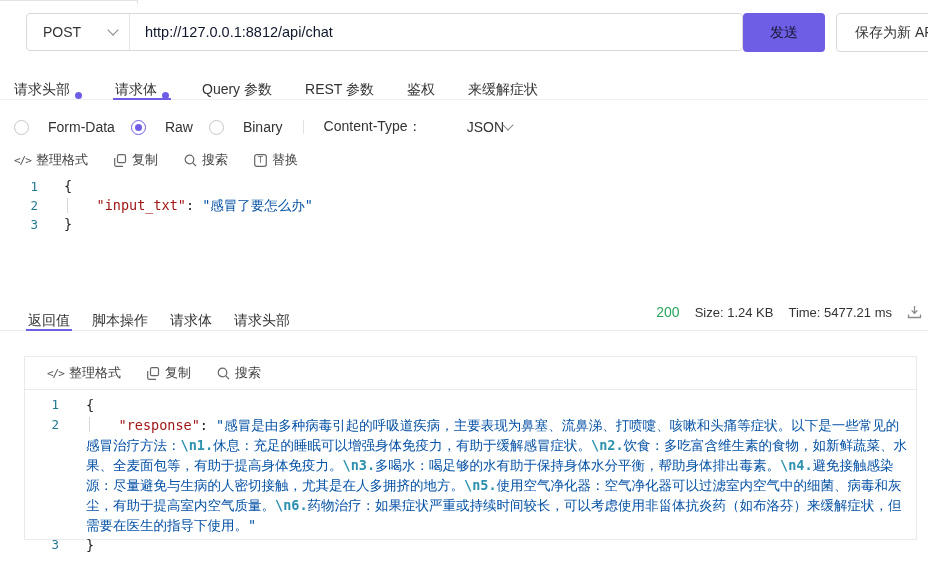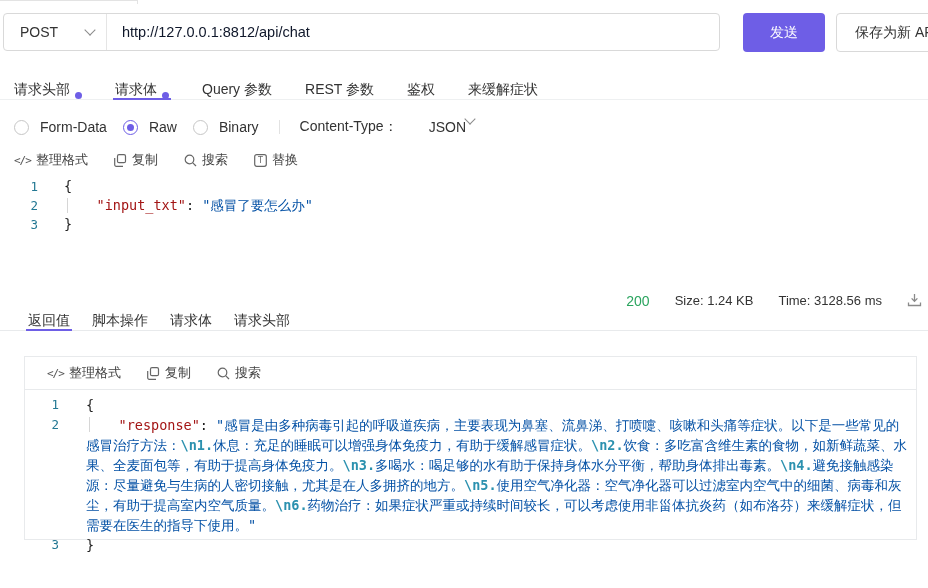--- a/index.html
+++ b/index.html
@@ -2,46 +2,46 @@
 <html><head>
 <meta charset="utf-8">
 <style>
   html,body{margin:0;padding:0;background:#fff;}
   #app{position:relative;width:928px;height:588px;background:#fff;overflow:hidden;
        font-family:"Liberation Sans","DejaVu Sans",sans-serif;color:#333;}
   
   .tab-remnant{position:absolute;top:0;left:0;width:137px;height:3px;
                border-top:1px solid #e3e3e3;border-right:1px solid #e3e3e3;}
   
-  .url-bar{position:absolute;left:3px;top:13px;width:717px;height:38px;
+  .url-bar{position:absolute;left:26px;top:13px;width:717px;height:38px;
            border:1px solid #d9d9d9;border-radius:4px;display:flex;align-items:center;box-sizing:border-box;}
   .method-select{width:103px;height:100%;display:flex;align-items:center;justify-content:space-between;
                  padding:0 12px 0 16px;box-sizing:border-box;border-right:1px solid #e5e5e5;cursor:pointer;font-size:14px;color:#333;}
   .chev{width:7px;height:7px;border-right:1.4px solid #8a8a8a;border-bottom:1.4px solid #8a8a8a;
         transform:rotate(45deg);margin-top:-4px;flex:none;}
   .url-input{flex:1;padding-left:15px;font-size:14.5px;color:#0f172a;white-space:nowrap;overflow:hidden;}
   .send-btn{position:absolute;left:743px;top:13px;width:82px;height:39px;background:var(--accent);
-            color:#ffffff;border:none;border-radius:4px;font-size:14px;cursor:pointer;font-family:inherit;}
+            color:#0f172a;border:none;border-radius:4px;font-size:14px;cursor:pointer;font-family:inherit;}
   .save-btn{position:absolute;left:836px;top:13px;height:39px;padding:0 18px;background:#fff;color:#333;
             border:1px solid #d9d9d9;border-radius:4px;font-size:14px;cursor:pointer;white-space:nowrap;font-family:inherit;}
   :root{--accent:#6e5ee6;--border:#e8eaec;}
   
   .req-tabs{position:absolute;left:0;top:72px;width:100%;height:28px;border-bottom:1px solid #eef0f1;
             display:flex;align-items:center;padding-left:14px;box-sizing:border-box;gap:33px;font-size:14px;}
   .tab-item{position:relative;height:100%;display:flex;align-items:flex-end;gap:5px;cursor:pointer;color:#333;}
   .tab-dot{width:7px;height:7px;border-radius:50%;background:var(--accent);margin-top:2px;}
   .tab-item.active::after{content:'';position:absolute;left:-2px;right:-2px;bottom:-1px;height:2px;background:var(--accent);}
   
   .body-type-row{position:absolute;left:14px;top:112px;height:30px;display:flex;align-items:center;gap:16px;font-size:14px;}
-  .radio-opt{display:flex;align-items:center;gap:11px;cursor:pointer;}
+  .radio-opt{display:flex;align-items:center;gap:19px;cursor:pointer;}
   .radio-circle{width:15px;height:15px;border-radius:50%;border:1px solid #c6c6c6;box-sizing:border-box;background:#fff;position:relative;flex:none;}
   .radio-circle.checked{border:1px solid var(--accent);}
   .radio-circle.checked::after{content:'';position:absolute;left:3px;top:3px;width:7px;height:7px;border-radius:50%;background:var(--accent);}
   .vdivider{width:1px;height:14px;background:#e2e2e2;margin:0 4px;}
-  .ct-value{display:flex;gap:0;cursor:pointer;margin-left:15px;}
+  .ct-value{display:flex;align-items:center;gap:0;cursor:pointer;margin-left:29px;}
   
   .toolbar{display:flex;align-items:center;gap:26px;font-size:13px;color:#404040;}
   .tool-btn{display:flex;align-items:center;gap:5px;cursor:pointer;}
   .tool-btn svg{display:block;}
   .code-icon{font-family:"DejaVu Sans Mono",monospace;font-size:11px;color:#555;letter-spacing:-1px;}
   .req-toolbar{position:absolute;left:14px;top:151px;}
   
   .editor{font-family:"DejaVu Sans Mono","Liberation Mono",monospace;font-size:13.5px;}
   .code-line{display:flex;align-items:flex-start;}
   .ln{flex:none;text-align:right;color:#237893;font-size:12.5px;line-height:inherit;}
@@ -50,21 +50,21 @@
   .tok-key{color:#a31515;}
   .tok-str{color:#0451a5;}
   .tok-esc{color:#2b91af;font-weight:bold;}
   .req-editor{position:absolute;left:0;top:177px;right:10px;}
   .req-editor .code-line{line-height:19px;}
   .req-editor .ln{width:38px;}
   .req-editor .code{margin-left:26px;flex:1;}
   
   .resp-tabs{position:absolute;left:0;top:293px;width:100%;height:38px;border-bottom:1px solid var(--border);
              display:flex;align-items:center;padding-left:28px;box-sizing:border-box;gap:22px;font-size:14px;}
-  .resp-meta{position:absolute;right:6px;top:293px;height:38px;display:flex;align-items:flex-start;gap:25px;font-size:13px;color:#333;}
+  .resp-meta{position:absolute;right:6px;top:293px;height:38px;display:flex;align-items:center;gap:15px;font-size:13px;color:#333;}
   .status-code{color:#2aa45e;font-size:14px;}
   .dl-btn{cursor:pointer;display:flex;align-items:center;}
   
   .resp-panel{position:absolute;left:24px;top:356px;width:893px;height:184px;border:1px solid var(--border);box-sizing:border-box;background:#fff;}
   .resp-toolbar{height:33px;border-bottom:1px solid var(--border);padding-left:22px;box-sizing:border-box;}
   .resp-editor{padding-top:5px;}
   .resp-editor .code-line{line-height:20px;}
   .resp-editor .ln{width:34px;}
   .resp-editor .code{margin-left:27px;flex:1;padding-right:8px;}
 </style>
@@ -182,21 +182,21 @@
     <div class="tab-item">
       <span>请求体</span>
     </div>
     <div class="tab-item">
       <span>请求头部</span>
     </div>
   </div>
   <div class="resp-meta">
     <span class="status-code">200</span>
     <span>Size: 1.24 KB</span>
-    <span>Time: 3128.56 ms</span>
+    <span>Time: 5477.21 ms</span>
     <span class="dl-btn">
       <svg width="15" height="15" viewBox="0 0 15 15">
           <path d="M7.5 1v7" stroke="#8a8a8a" stroke-width="1.3" fill="none"></path>
           <path d="M4.6 5.4 7.5 8.3l2.9-2.9" stroke="#8a8a8a" stroke-width="1.3" fill="none"></path>
           <path d="M1.5 9.5v3h12v-3" stroke="#8a8a8a" stroke-width="1.3" fill="none"></path>
         </svg>
     </span>
   </div>
 
   <div class="resp-panel">

